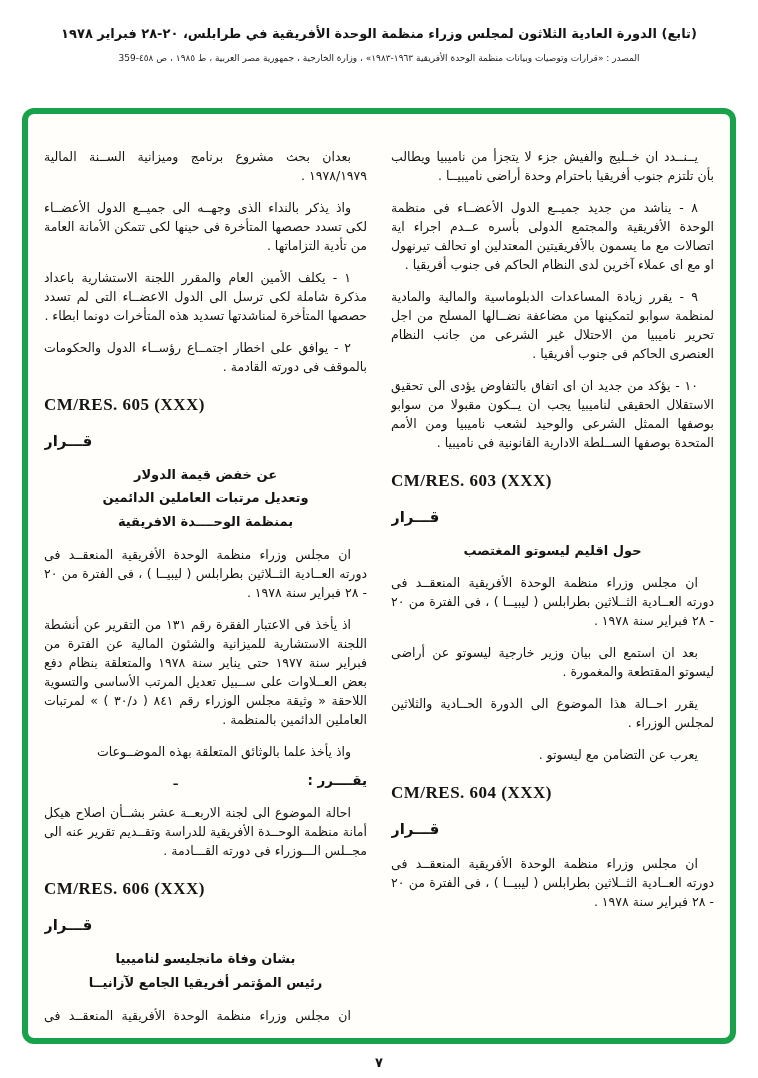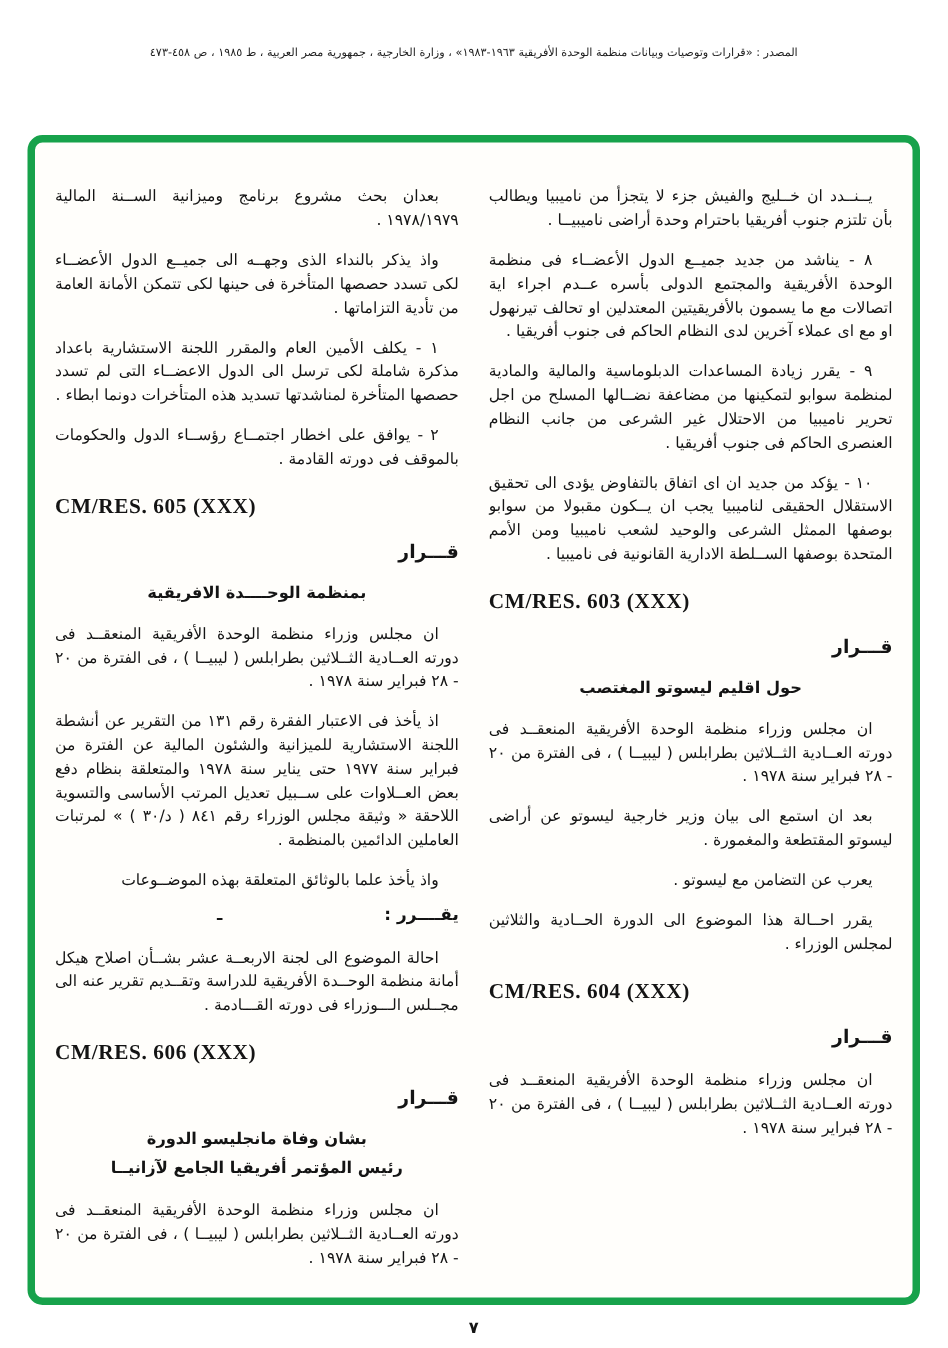--- a/index.html
+++ b/index.html
@@ -57,21 +57,21 @@
   .rescode{
     direction:ltr;
     text-align:left;
     font-family:"Liberation Serif",serif;
     font-weight:bold;
     font-size:17px;
     letter-spacing:.5px;
     margin:16px 0 12px 0;
   }
   .res-title{
-    text-align:right;
+    text-align:left;
     font-weight:bold;
     font-size:15px;
     margin:6px 0 12px 0;
     text-indent:0;
   }
   .res-subtitle{
     text-align:center;
     font-weight:bold;
     font-size:13px;
     margin:0 0 4px 0;
@@ -95,62 +95,65 @@
     bottom:8px;left:0;right:0;
     text-align:center;
     font-size:13px;
     font-weight:bold;
   }
 </style>
 </head>
 <body>
 
 <div class="doc-header">
-  <div class="header-line2">المصدر : «قرارات وتوصيات وبيانات منظمة الوحدة الأفريقية ١٩٦٣-١٩٨٣» ، وزارة الخارجية ، جمهورية مصر العربية ، ط ١٩٨٥ ، ص ٤٥٨-٤٧٣</div>
+  <div class="header-line1">(تابع) الدورة العادية الثلاثون لمجلس وزراء منظمة الوحدة الأفريقية في طرابلس، ٢٠-٢٨ فبراير ١٩٧٨</div>
+  <div class="header-line2">المصدر : «قرارات وتوصيات وبيانات منظمة الوحدة الأفريقية ١٩٦٣-١٩٨٣» ، وزارة الخارجية ، جمهورية مصر العربية ، ط ١٩٨٥ ، ص ٤٥٨-359</div>
 </div>
 
 <div class="frame">
   <div class="columns">
 
     <div class="col">
       <p class="para">يــنــدد ان خــليج والفيش جزء لا يتجزأ من ناميبيا ويطالب بأن تلتزم جنوب أفريقيا باحترام وحدة أراضى ناميبيــا .</p>
       <p class="para">٨ - يناشد من جديد جميــع الدول الأعضــاء فى منظمة الوحدة الأفريقية والمجتمع الدولى بأسره عــدم اجراء اية اتصالات مع ما يسمون بالأفريقيتين المعتدلين او تحالف تيرنهول او مع اى عملاء آخرين لدى النظام الحاكم فى جنوب أفريقيا .</p>
       <p class="para">٩ - يقرر زيادة المساعدات الدبلوماسية والمالية والمادية لمنظمة سوابو لتمكينها من مضاعفة نضــالها المسلح من اجل تحرير ناميبيا من الاحتلال غير الشرعى من جانب النظام العنصرى الحاكم فى جنوب أفريقيا .</p>
       <p class="para">١٠ - يؤكد من جديد ان اى اتفاق بالتفاوض يؤدى الى تحقيق الاستقلال الحقيقى لناميبيا يجب ان يــكون مقبولا من سوابو بوصفها الممثل الشرعى والوحيد لشعب ناميبيا ومن الأمم المتحدة بوصفها الســلطة الادارية القانونية فى ناميبيا .</p>
       <div class="rescode">CM/RES. 603 (XXX)</div>
       <div class="res-title">قـــرار</div>
       <div class="res-subtitle last">حول اقليم ليسوتو المغتصب</div>
       <p class="para">ان مجلس وزراء منظمة الوحدة الأفريقية المنعقــد فى دورته العــادية الثــلاثين بطرابلس ( ليبيــا ) ، فى الفترة من ٢٠ - ٢٨ فبراير سنة ١٩٧٨ .</p>
       <p class="para">بعد ان استمع الى بيان وزير خارجية ليسوتو عن أراضى ليسوتو المقتطعة والمغمورة .</p>
+      <p class="para">يقرر احــالة هذا الموضوع الى الدورة الحــادية والثلاثين لمجلس الوزراء .</p>
       <p class="para">يعرب عن التضامن مع ليسوتو .</p>
-      <p class="para">يقرر احــالة هذا الموضوع الى الدورة الحــادية والثلاثين لمجلس الوزراء .</p>
       <div class="rescode">CM/RES. 604 (XXX)</div>
       <div class="res-title">قـــرار</div>
       <p class="para">ان مجلس وزراء منظمة الوحدة الأفريقية المنعقــد فى دورته العــادية الثــلاثين بطرابلس ( ليبيــا ) ، فى الفترة من ٢٠ - ٢٨ فبراير سنة ١٩٧٨ .</p>
     </div>
 
     <div class="col">
       <p class="para">بعدان بحث مشروع برنامج وميزانية الســنة المالية ١٩٧٨/١٩٧٩ .</p>
       <p class="para">واذ يذكر بالنداء الذى وجهــه الى جميــع الدول الأعضــاء لكى تسدد حصصها المتأخرة فى حينها لكى تتمكن الأمانة العامة من تأدية التزاماتها .</p>
       <p class="para">١ - يكلف الأمين العام والمقرر اللجنة الاستشارية باعداد مذكرة شاملة لكى ترسل الى الدول الاعضــاء التى لم تسدد حصصها المتأخرة لمناشدتها تسديد هذه المتأخرات دونما ابطاء .</p>
       <p class="para">٢ - يوافق على اخطار اجتمــاع رؤســاء الدول والحكومات بالموقف فى دورته القادمة .</p>
       <div class="rescode">CM/RES. 605 (XXX)</div>
       <div class="res-title">قـــرار</div>
+      <div class="res-subtitle">عن خفض قيمة الدولار</div>
+      <div class="res-subtitle">وتعديل مرتبات العاملين الدائمين</div>
       <div class="res-subtitle last">بمنظمة الوحــــدة الافريقية</div>
       <p class="para">ان مجلس وزراء منظمة الوحدة الأفريقية المنعقــد فى دورته العــادية الثــلاثين بطرابلس ( ليبيــا ) ، فى الفترة من ٢٠ - ٢٨ فبراير سنة ١٩٧٨ .</p>
       <p class="para">اذ يأخذ فى الاعتبار الفقرة رقم ١٣١ من التقرير عن أنشطة اللجنة الاستشارية للميزانية والشئون المالية عن الفترة من فبراير سنة ١٩٧٧ حتى يناير سنة ١٩٧٨ والمتعلقة بنظام دفع بعض العــلاوات على ســبيل تعديل المرتب الأساسى والتسوية اللاحقة « وثيقة مجلس الوزراء رقم ٨٤١ ( د/٣٠ ) » لمرتبات العاملين الدائمين بالمنظمة .</p>
       <p class="para">واذ يأخذ علما بالوثائق المتعلقة بهذه الموضــوعات</p>
       <div class="decree">
         <span class="decree-label">يقــــرر :</span>
         <span class="decree-dash">ـ</span>
       </div>
       <p class="para">احالة الموضوع الى لجنة الاربعــة عشر بشــأن اصلاح هيكل أمانة منظمة الوحــدة الأفريقية للدراسة وتقــديم تقرير عنه الى مجــلس الـــوزراء فى دورته القـــادمة .</p>
       <div class="rescode">CM/RES. 606 (XXX)</div>
       <div class="res-title">قـــرار</div>
-      <div class="res-subtitle">بشان وفاة مانجليسو الدورة</div>
+      <div class="res-subtitle">بشان وفاة مانجليسو لناميبيا</div>
       <div class="res-subtitle last">رئيس المؤتمر أفريقيا الجامع لآزانيــا</div>
       <p class="para">ان مجلس وزراء منظمة الوحدة الأفريقية المنعقــد فى دورته العــادية الثــلاثين بطرابلس ( ليبيــا ) ، فى الفترة من ٢٠ - ٢٨ فبراير سنة ١٩٧٨ .</p>
     </div>
 
   </div>
 </div>
 
 <div class="page-number">٧</div>
 
 </body></html>

